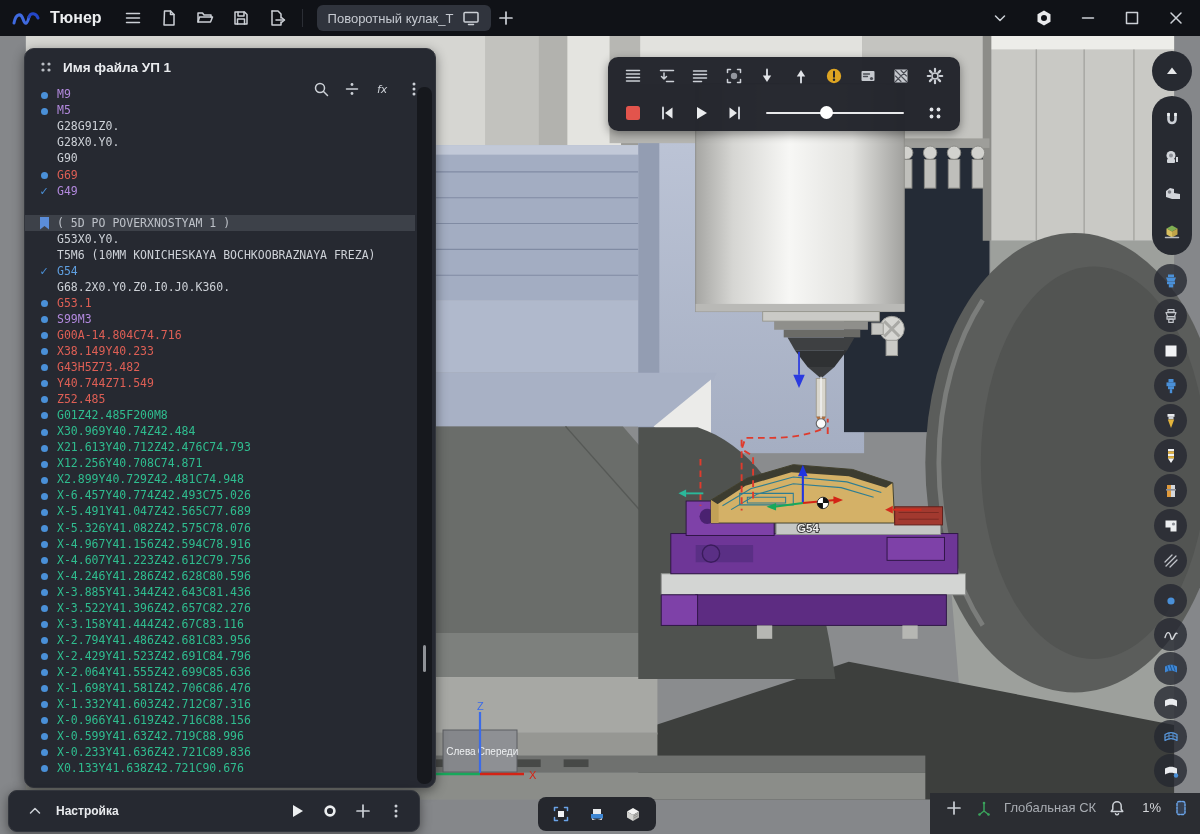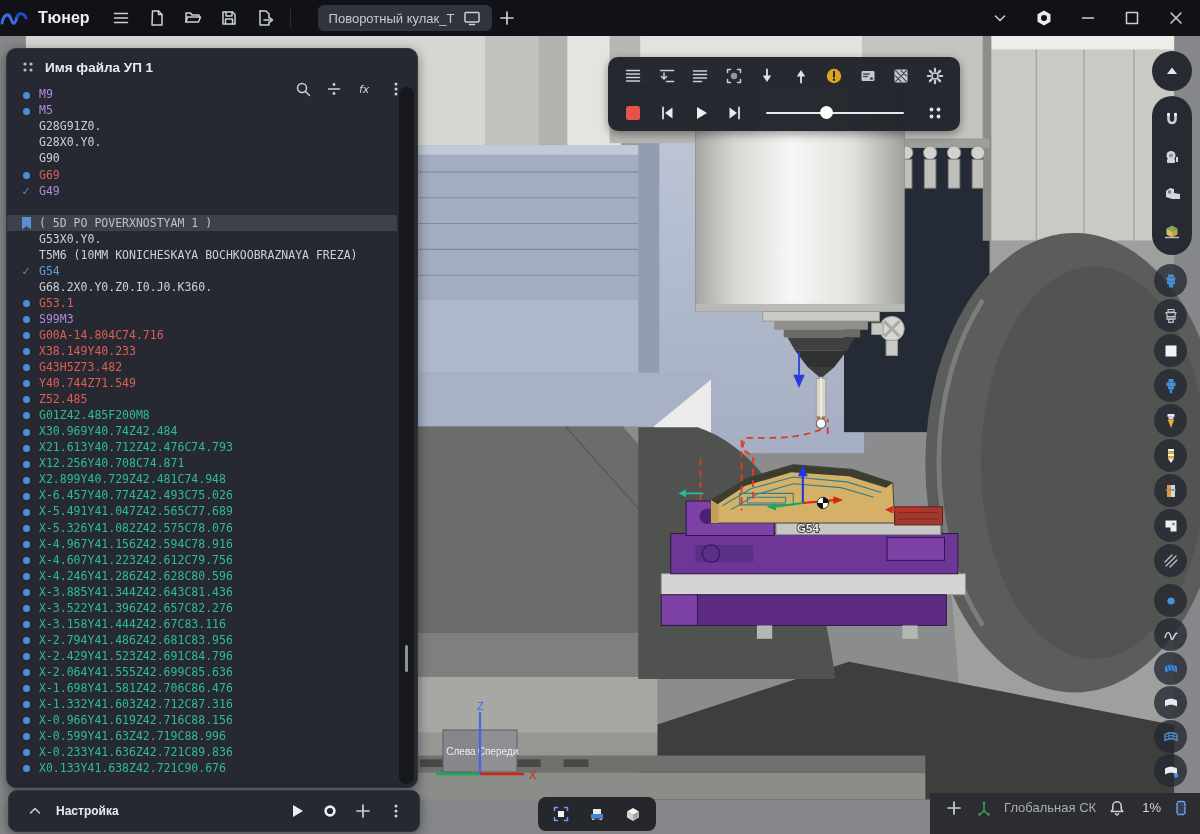--- a/index.html
+++ b/index.html
@@ -1,36 +1,36 @@
 <!DOCTYPE html>
 <html><head>
 <meta charset="utf-8">
 <style>
   html,body{margin:0;padding:0;background:#0b0d10;}
   #root{position:relative;width:1200px;height:834px;overflow:hidden;background:#85878a;font-family:"Liberation Sans",sans-serif;user-select:none;}
   svg{display:block}
   .ic svg{display:block}
   
-  .titlebar{position:absolute;top:0;left:0;right:0;height:36px;background:#101217;display:flex;align-items:center;z-index:40;}
+  .titlebar{position:absolute;top:0;left:0;right:0;height:36px;background:#101217;display:flex;align-items:center;padding-left:12px;z-index:40;}
   .appname{font-size:16px;font-weight:bold;color:#eceef0;margin:0 16px 0 8px;}
   .btn{display:flex;align-items:center;justify-content:center;width:30px;height:28px;border-radius:5px;}
   .winbtn{width:36px;height:30px;}
   .tb-group{display:flex;align-items:center;gap:6px;}
   .vdiv{width:1px;height:18px;background:#2b2e35;margin:0 10px;}
-  .tab{height:26px;display:flex;align-items:center;gap:9px;background:#30343d;border-radius:6px;padding:0 11px;margin-left:17px;}
+  .tab{height:26px;display:flex;align-items:center;gap:9px;background:#30343d;border-radius:6px;padding:0 11px;margin-left:4px;}
   .tab-label{font-size:13px;color:#c6cad1;white-space:nowrap;}
   .spacer{flex:1;}
   #tb-right{padding-right:6px;gap:8px;}
   
   .panel{position:absolute;background:#262931;border:1px solid #33363d;border-radius:10px;box-shadow:0 3px 12px rgba(0,0,0,.45);z-index:20;}
   .panel-header{height:36px;display:flex;align-items:center;padding:0 8px 0 12px;gap:8px;}
   .panel-title{font-size:13.5px;font-weight:bold;color:#e9ebee;white-space:nowrap;}
   .hbtn{width:27px;height:26px;display:flex;align-items:center;justify-content:center;border-radius:5px;}
   
-  #code-panel{left:6px;top:48px;width:410px;height:738px;}
+  #code-panel{left:24px;top:48px;width:410px;height:738px;}
   #code-list{position:absolute;top:38px;left:0;right:20px;bottom:2px;overflow:hidden;}
   .crow{display:flex;align-items:center;height:16.05px;}
   .crow.sel{background:#3d4149;}
   .mk{flex:0 0 26px;margin-left:6px;display:flex;align-items:center;justify-content:center;}
   .dotm{width:7px;height:7px;border-radius:50%;background:#4a90d8;display:block;}
   .chkm{color:#4a90d8;font:600 11px "DejaVu Sans",sans-serif;}
   .tx{font:11.5px/1 "DejaVu Sans Mono",monospace;white-space:pre;}
   .c-w{color:#cdd1d7}.c-m{color:#b289de}.c-r{color:#de5f55}.c-g{color:#2fbd8f}.c-b{color:#5f9fe0}.c-s{color:#bdc1c8}
   .scrolltrack{position:absolute;top:38px;right:3px;bottom:3px;width:15px;background:#16181d;border-radius:7px;}
   .scrollthumb{position:absolute;left:6px;top:558px;width:3px;height:27px;background:#8f9297;border-radius:2px;}

